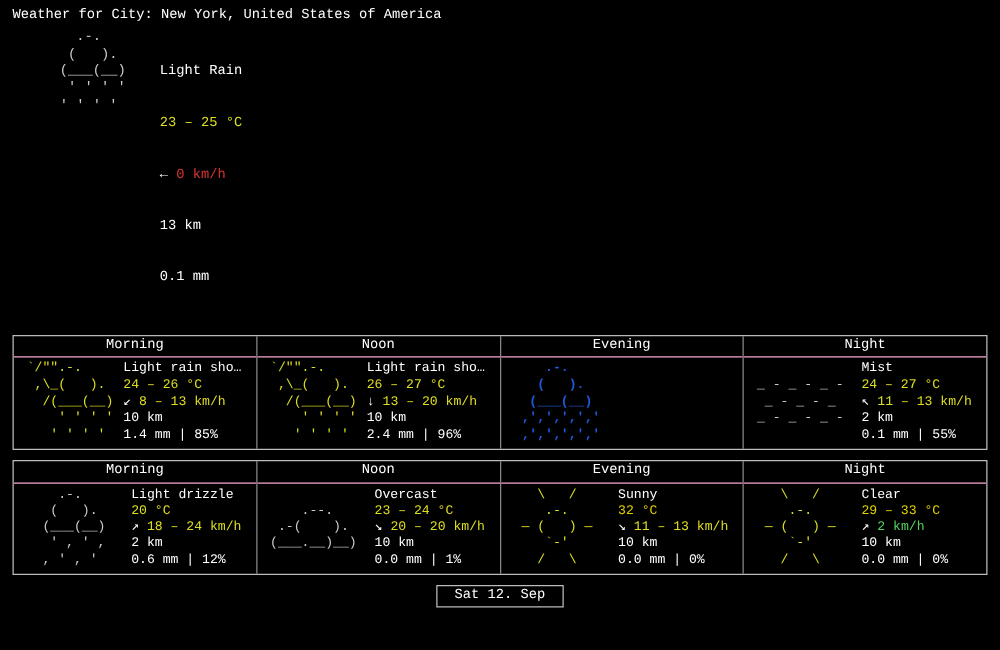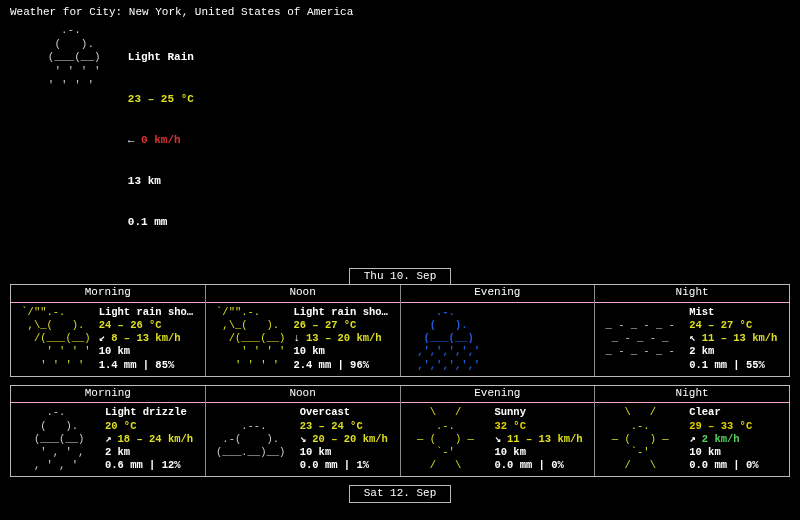--- a/index.html
+++ b/index.html
@@ -13,21 +13,21 @@
     width: 800px;
     height: 520px;
     box-sizing: border-box;
     overflow: hidden;
   }
   .header { margin-bottom: 0; }
   .current { display: flex; gap: 14px; margin: 4px 0 10px 18px; }
   .ascii { white-space: pre; color: #ccc; min-width: 62px; }
   .ascii .y { color: #dede22; }
   .ascii .b { color: #1e5adb; font-weight: bold; }
-  .info { white-space: pre; font-weight: bold; }
+  .info { white-space: pre; }
   .cond { color: #fff; }
   .temp { color: #dede22; }
   .temp .hi { color: #e0d000; }
   .wind-arrow { color: #fff; }
   .wind-zero { color: #d83333; }
   .vis, .precip { color: #fff; }
 
   .day-block { margin-bottom: 8px; }
   .day-title-wrap { text-align: center; margin-bottom: -1px; position: relative; z-index: 2; }
   .day-title {
@@ -72,21 +72,20 @@
     <div class="cond">Light Rain</div>
     <div class="temp">23 – 25 °C</div>
     <div><span class="wind-arrow">←</span> <span class="wind-zero">0 km/h</span></div>
     <div class="vis">13 km</div>
     <div class="precip">0.1 mm</div>
   </div>
 </div>
 
 <div id="days">
     <div class="day-block">
-      <div class="day-title-wrap"><span class="day-title">Thu 10. Sep</span></div>
       <div class="row">
         <div class="cell">
           <div class="cell-title">Morning</div>
           <div class="cell-body">
             <div class="ascii"><span class="y"> `/"".-.    
   ,\_(   ). 
    /(___(__)
      ' ' ' '
     ' ' ' ' </span></div>
             <div class="info"><div class="cond">Light rain sho…</div><div class="temp">24 – 26 °C</div><div><span class="wind-arrow">↙</span> <span style="color:#dede22">8 – 13 km/h</span></div><div class="vis">10 km</div><div class="precip">1.4 mm | 85%</div></div>

